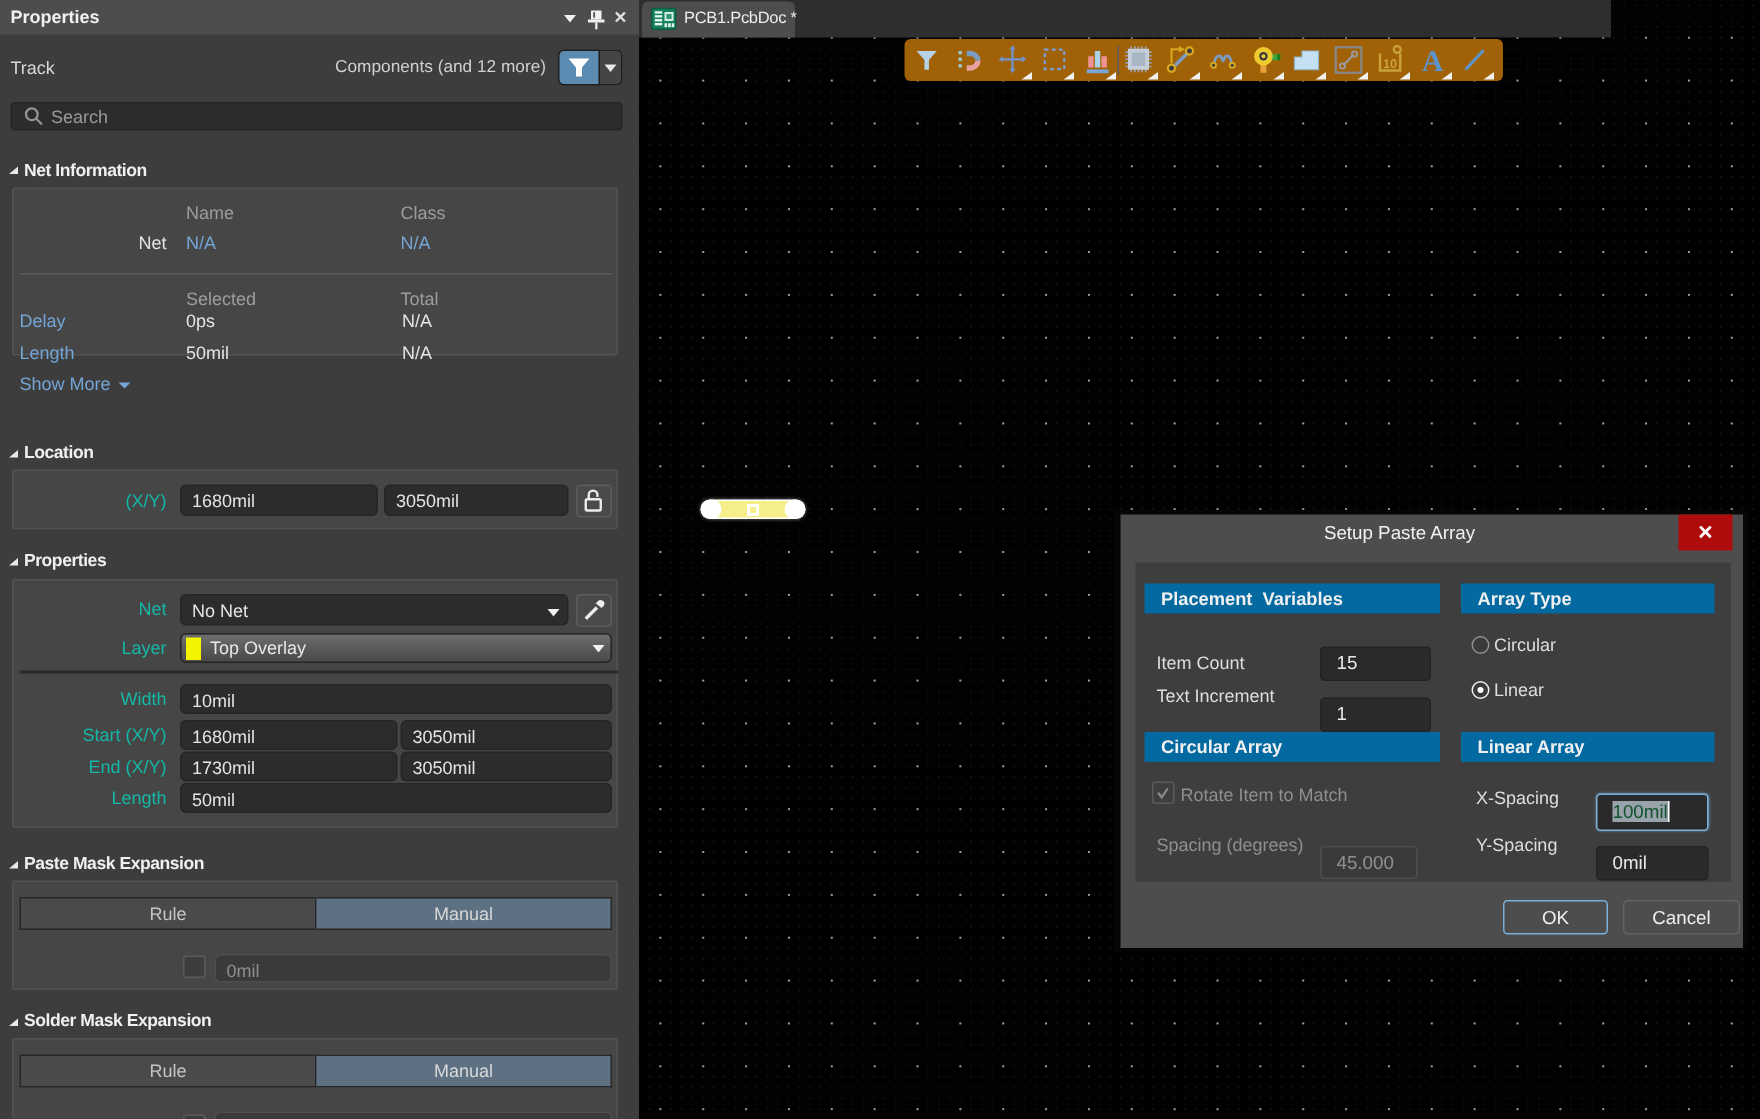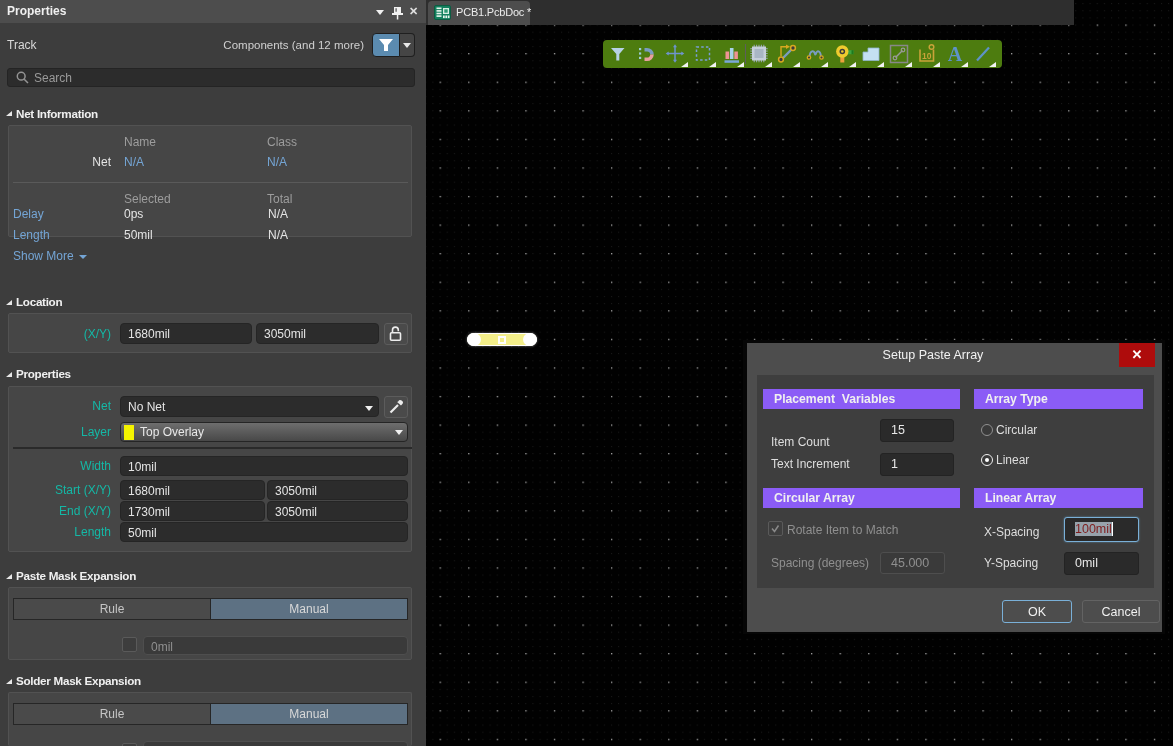--- a/index.html
+++ b/index.html
@@ -20,33 +20,33 @@
   .white { color:#e4e4e4; }
   .inp { position:absolute; background:#2c2c2c; border:1px solid #252525; border-radius:4px; color:#e4e4e4; padding:3px 0 0 7px; height:21px; font-size:12px; }
   .inpdis { position:absolute; background:#3a3a3a; border:1px solid #4e4e4e; border-radius:4px; color:#8f8f8f; padding:3px 0 0 7px; height:21px; font-size:12px; }
   .togL { position:absolute; background:#4a4a4a; border:1px solid #262626; color:#c5c5c5; text-align:center; padding-top:3px; height:22px; }
   .togR { position:absolute; background:#5d7183; border:1px solid #262626; border-left:none; color:#d8d8d8; text-align:center; padding-top:3px; height:22px; }
   .chk { position:absolute; width:15px; height:15px; background:#3d3d3d; border:1px solid #5a5a5a; border-radius:2px; }
   
   #canvas { left:426px; top:0; width:747px; height:746px; background-color:#010101; }
   #tabstrip { left:426px; top:0; width:648px; height:25px; background:#2e2e2e; }
   #tab { position:absolute; left:2px; top:1px; width:102px; height:24px; background:#4d4d4d; border-radius:4px 4px 0 0; }
-  #toolbar { left:603px; top:40px; width:399px; height:28px; background:#4d7c0f; border-radius:4px; }
+  #toolbar { left:603px; top:26px; width:399px; height:28px; background:#a16207; border-radius:4px; }
   .ticon { position:absolute; top:0; width:28px; height:28px; }
   .tcorner { position:absolute; width:0; height:0; border-left:7px solid transparent; border-bottom:5px solid #f2f2f2; right:1px; bottom:1.5px; }
   
   #dlgframe { left:743px; top:340px; width:422px; height:294px; background:#060606; }
   #dlg { left:747px; top:343px; width:415px; height:289px; background:#4d4d4d; }
   #dlgtitle { position:absolute; left:0; top:0; width:372px; height:24px; text-align:center; color:#f2f2f2; font-size:12.5px; padding-top:5px; }
   #dlgclose { position:absolute; left:372px; top:0px; width:36px; height:24px; background:#ae0c0c; color:#fff; text-align:center; font-weight:bold; font-size:13px; padding-top:4px; }
   #dlgpanel { position:absolute; left:10px; top:32px; width:397px; height:213px; background:#3e3e3e; }
-  .strip { position:absolute; height:20px; background:#8b5cf6; color:#f0f0f0; font-weight:bold; font-size:12.2px; padding:3px 0 0 11px; }
+  .strip { position:absolute; height:20px; background:#0369a1; color:#f0f0f0; font-weight:bold; font-size:12.2px; padding:3px 0 0 11px; }
   .dlbl { position:absolute; color:#dedede; font-size:12px; white-space:nowrap; }
   .dlbldis { position:absolute; color:#8f8f8f; font-size:12px; white-space:nowrap; }
-  .dinp { position:absolute; background:#2a2a2a; border:1px solid #232323; border-radius:3px; color:#e8e8e8; font-size:12.5px; padding:3px 0 0 10px; }
+  .dinp { position:absolute; background:#2a2a2a; border:1px solid #232323; border-radius:3px; color:#e8e8e8; font-size:12.5px; padding:3px 0 0 10px;margin-top:12px; }
   .radio { position:absolute; width:12px; height:12px; border-radius:50%; border:1px solid #909090; background:#3a3a3a; }
   .btn { position:absolute; height:23px; background:#4d4d4d; border-radius:3px; color:#f0f0f0; text-align:center; padding-top:4px; font-size:12.5px; }
 </style>
 </head>
 <body>
 <div class="abs" id="canvas">
 <svg width="747" height="746">
   <defs>
     <pattern id="g1" width="7.143" height="7.143" patternUnits="userSpaceOnUse" x="6.4" y="3.1">
       <rect x="0" y="0" width="1" height="1" fill="#1a1a1a"></rect>
@@ -333,19 +333,19 @@
     <span class="dlbldis" style="left:14px; top:181px;">Spacing (degrees)</span>
     <div class="dinp" style="left:123px; top:177px; width:65px; height:22px; background:#3a3a3a; border-color:#4e4e4e; color:#8f8f8f;">45.000</div>
     <div class="radio" style="left:224px; top:49px;"></div>
     <span class="dlbl" style="left:239px; top:48px;">Circular</span>
     <div class="radio" style="left:224px; top:79px; border-color:#f0f0f0;">
         <div style="position:absolute; left:3px; top:3px; width:4px; height:4px; border-radius:50%; background:#fff;"></div>
       </div>
     <span class="dlbl" style="left:239px; top:78px;">Linear</span>
     <div class="strip" style="left:217px; top:113px; width:169px;">Linear Array</div>
     <span class="dlbl" style="left:227px; top:150px;">X-Spacing</span>
-    <div class="dinp" style="left:307px; top:142px; width:75px; height:25px; border:1px solid #7ab0d8; padding-top:4px; box-shadow:0 0 2px rgba(110,165,205,0.8);"><span style="background:#97a2ab; color:#7f1d1d;">100mil</span><span style="border-left:1px solid #fff; margin-left:0px;"></span></div>
+    <div class="dinp" style="left:307px; top:142px; width:75px; height:25px; border:1px solid #7ab0d8; padding-top:4px; box-shadow:0 0 2px rgba(110,165,205,0.8);"><span style="background:#97a2ab; color:#14532d;">100mil</span><span style="border-left:1px solid #fff; margin-left:0px;"></span></div>
     <span class="dlbl" style="left:227px; top:181px;">Y-Spacing</span>
     <div class="dinp" style="left:307px; top:177px; width:75px; height:23px;">0mil</div>
   </div>
   <div class="btn" style="left:255px; top:257px; width:70px; border:1px solid #7ab0d8;">OK</div>
   <div class="btn" style="left:335px; top:257px; width:78px; border:1px solid #636363;">Cancel</div>
 </div>
 
 </body></html>

